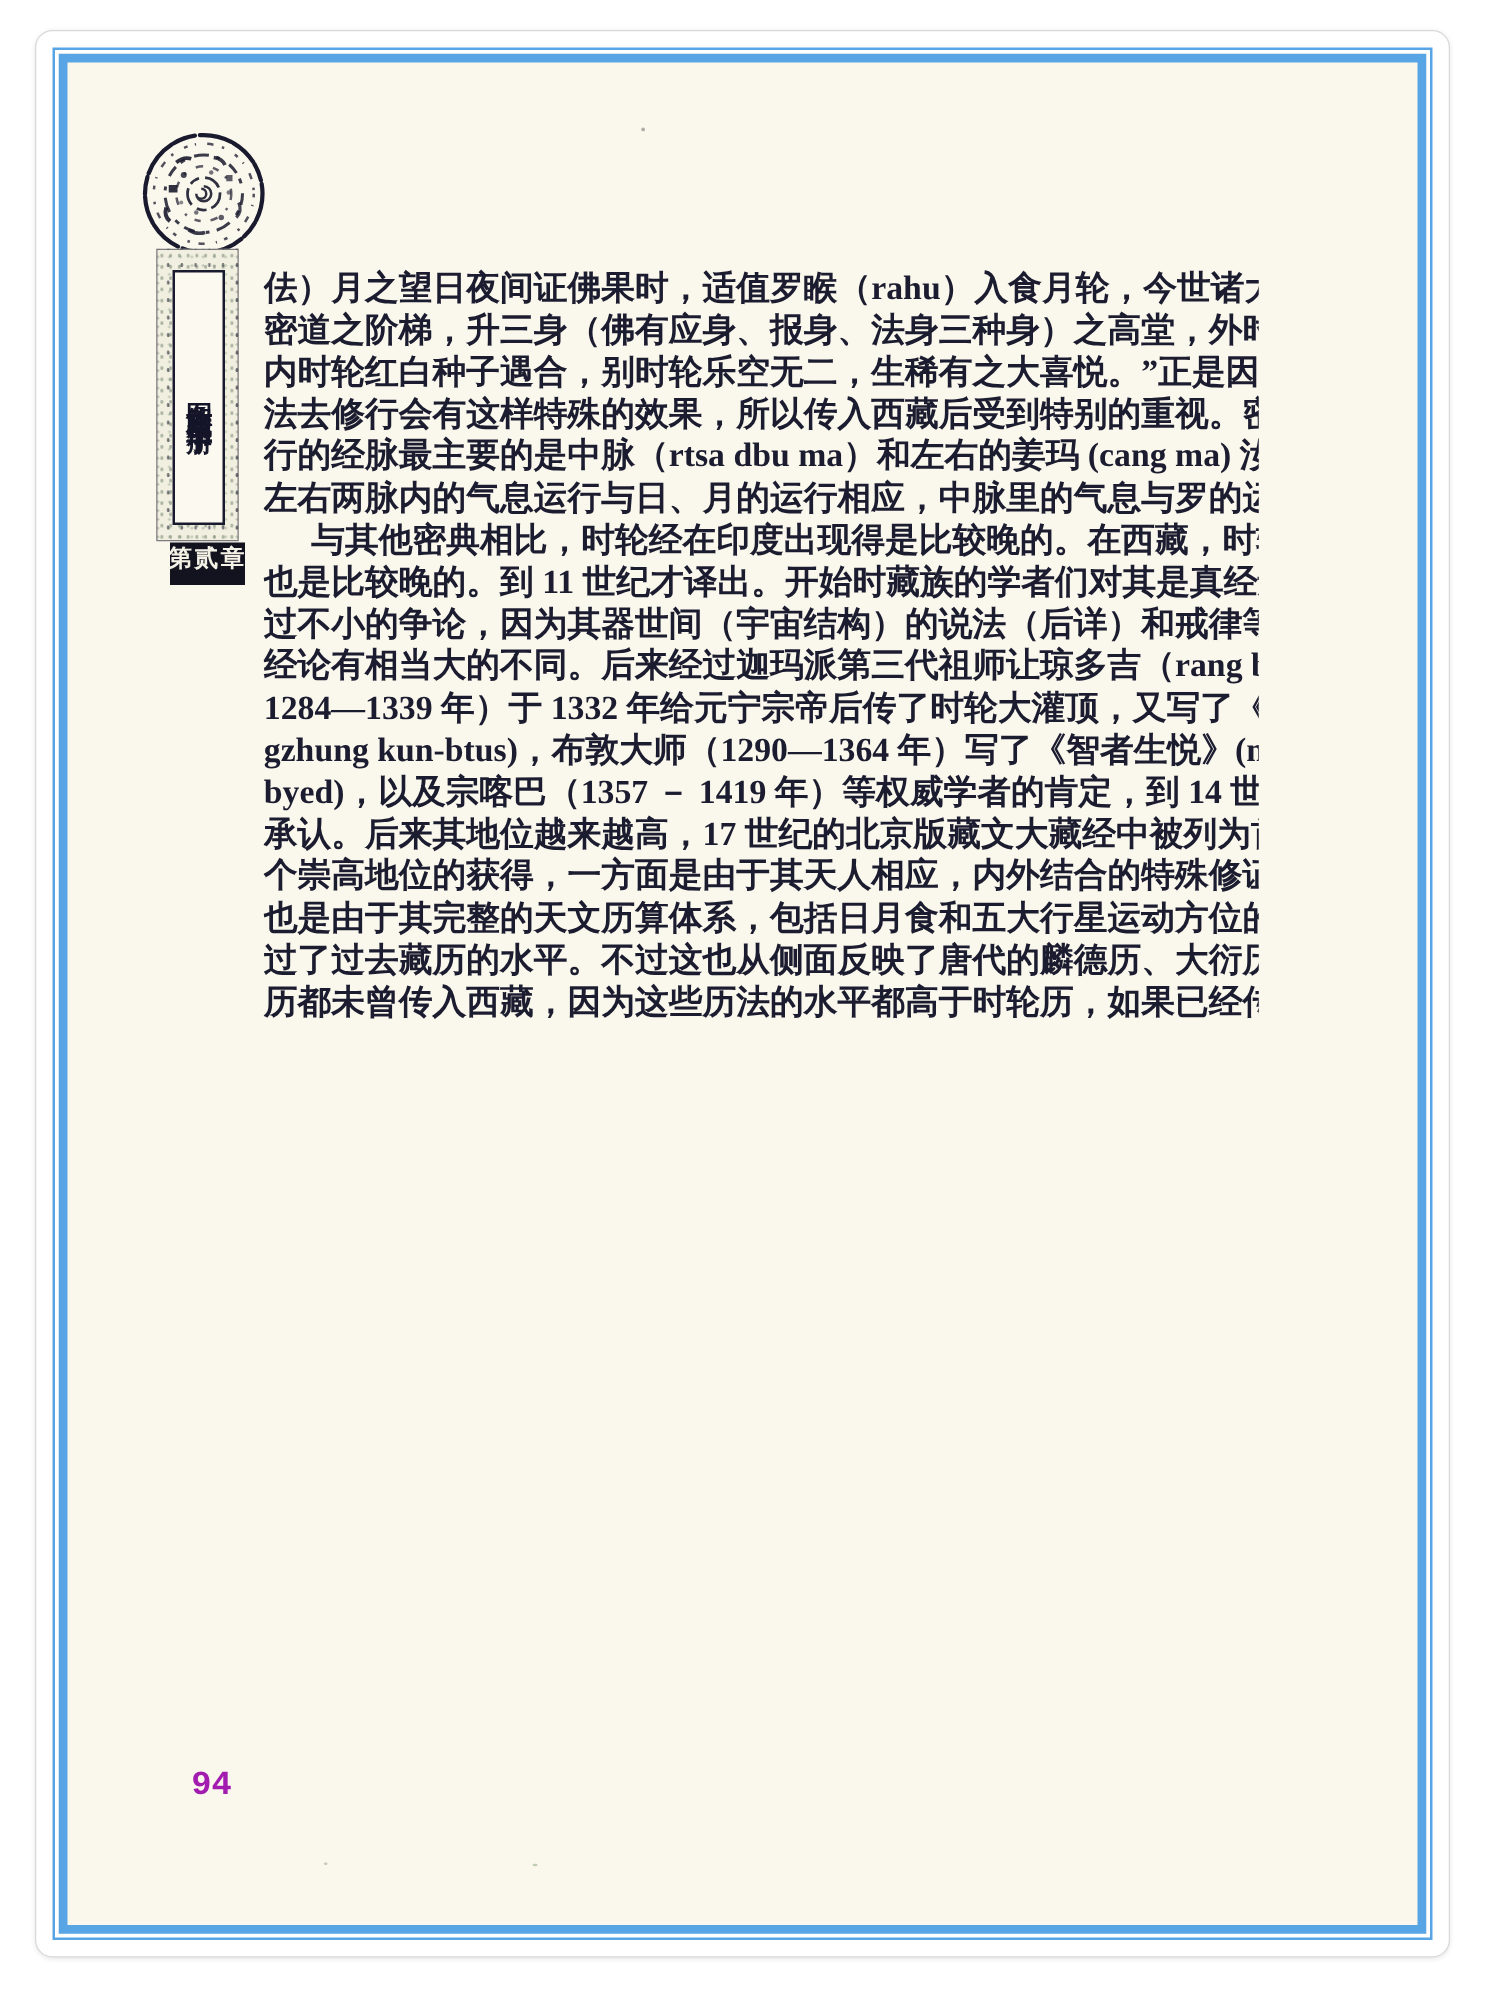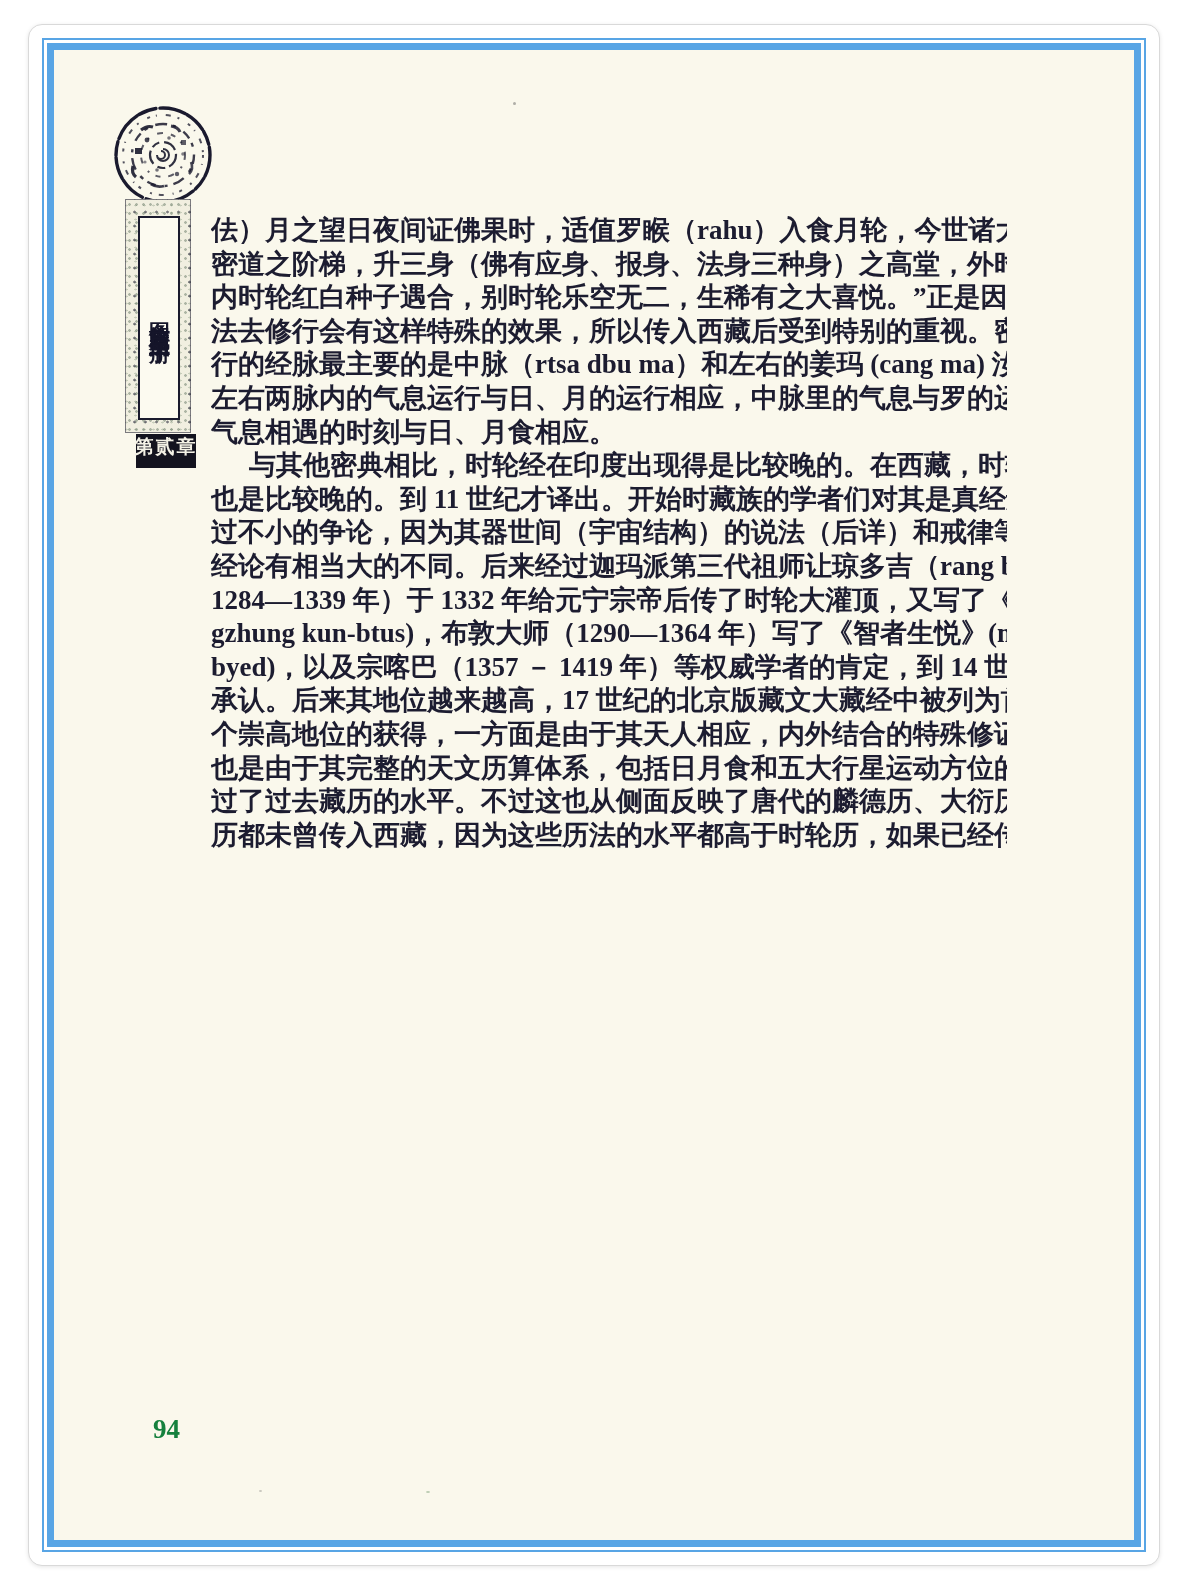--- a/index.html
+++ b/index.html
@@ -82,22 +82,22 @@
   }
   .text-line.para-end{
     text-align:left;text-align-last:left;
   }
   .text-line.indent{
     padding-left:38px;
   }
   
   .page-number{
     position:absolute;left:99px;top:1364px;
-    font-size:27px;color:#15803d;font-weight:600;
-    font-family:Liberation Serif, serif;
+    font-size:27px;color:#a21caf;font-weight:600;
+    font-family:Liberation Mono, monospace;
   }
   .speck{
     position:absolute;border-radius:50%;
     background:#555;opacity:.45;
   }
   .speck-a{left:459px;top:52px;width:3px;height:3px;}
   .speck-b{left:205px;top:1440px;width:3px;height:2px;opacity:.3;}
   .speck-c{left:372px;top:1441px;width:4px;height:2px;background:#4a7a4a;opacity:.35;}
 </style>
 </head>
@@ -145,21 +145,20 @@
         <span class="chapter-label">第贰章</span>
       </div>
 
       <div class="textblock">
         <div class="text-line">佉）月之望日夜间证佛果时，适值罗睺（rahu）入食月轮，今世诸大土亦复如是，登</div>
         <div class="text-line">密道之阶梯，升三身（佛有应身、报身、法身三种身）之高堂，外时轮罗睺入食日月、</div>
         <div class="text-line">内时轮红白种子遇合，别时轮乐空无二，生稀有之大喜悦。”正是因为按照时轮经的方</div>
         <div class="text-line">法去修行会有这样特殊的效果，所以传入西藏后受到特别的重视。密宗讲人的气息运</div>
         <div class="text-line">行的经脉最主要的是中脉（rtsa dbu ma）和左右的姜玛 (cang ma) 汝玛（ro ma）两脉，</div>
         <div class="text-line">左右两脉内的气息运行与日、月的运行相应，中脉里的气息与罗的运行相应。三脉的</div>
-        <div class="text-line para-end">气息相遇的时刻与日、月食相应。</div>
 
         <div class="text-line indent">与其他密典相比，时轮经在印度出现得是比较晚的。在西藏，时轮经的译出</div>
         <div class="text-line">也是比较晚的。到 11 世纪才译出。开始时藏族的学者们对其是真经还是伪经曾有</div>
         <div class="text-line">过不小的争论，因为其器世间（宇宙结构）的说法（后详）和戒律等与以前译出的</div>
         <div class="text-line">经论有相当大的不同。后来经过迦玛派第三代祖师让琼多吉（rang byung rdo rje,</div>
         <div class="text-line">1284—1339 年）于 1332 年给元宁宗帝后传了时轮大灌顶，又写了《算书综论》(rtsis</div>
         <div class="text-line">gzhung kun-btus)，布敦大师（1290—1364 年）写了《智者生悦》(mkhas-pavi dgav-</div>
         <div class="text-line">byed)，以及宗喀巴（1357 － 1419 年）等权威学者的肯定，到 14 世纪才得到广泛地</div>
         <div class="text-line">承认。后来其地位越来越高，17 世纪的北京版藏文大藏经中被列为首函第二篇。这</div>
         <div class="text-line">个崇高地位的获得，一方面是由于其天人相应，内外结合的特殊修证方法，一方面</div>

